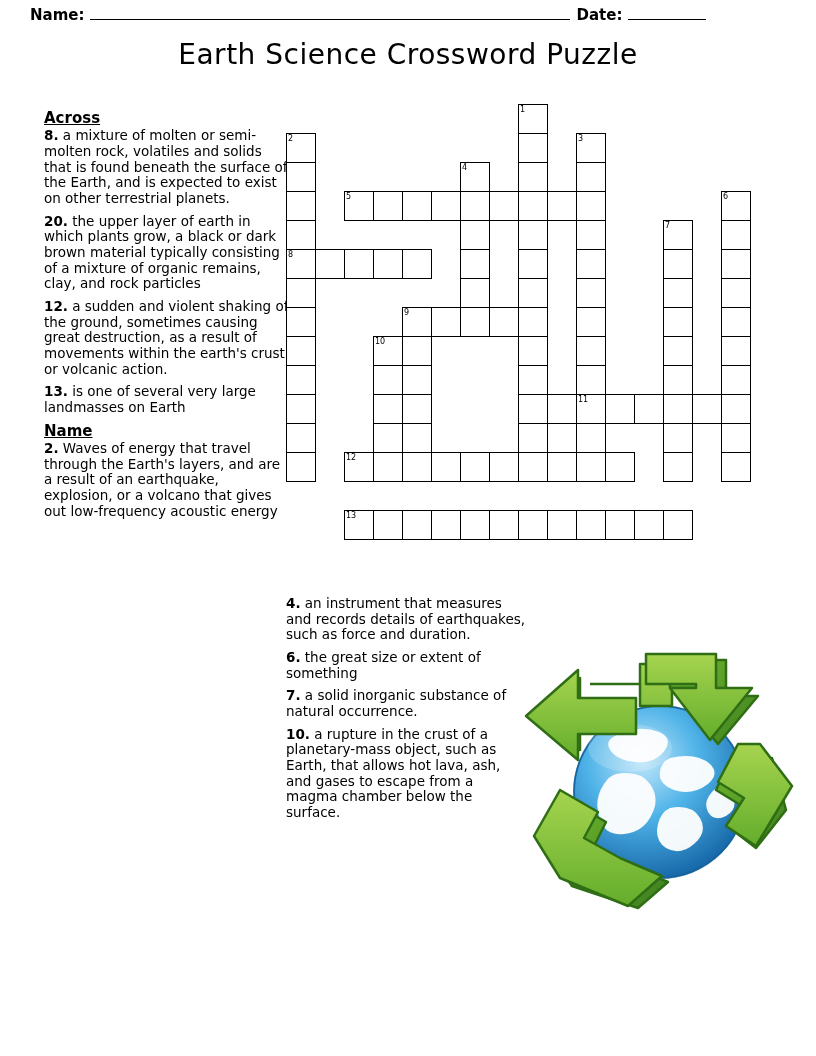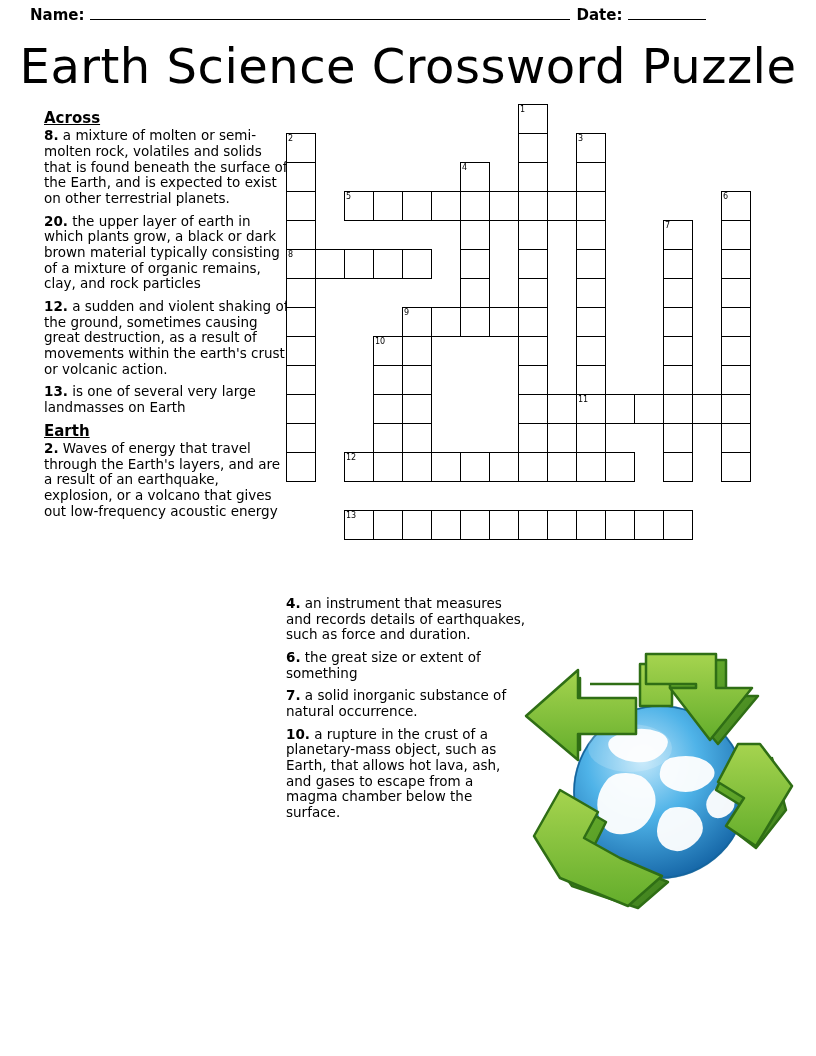--- a/index.html
+++ b/index.html
@@ -43,21 +43,21 @@
   .rule-long { width: 480px; margin: 0 6px; }
   .rule-short { width: 78px; margin-left: 6px; }
 
   
   .title {
     position: absolute;
     top: 38px;
     left: 0;
     width: 816px;
     text-align: center;
-    font-size: 48px;
+    font-size: 28px;
     font-weight: normal;
     letter-spacing: 0.5px;
   }
 
   
   .clues-left {
     position: absolute;
     left: 44px;
     top: 110px;
     width: 245px;
@@ -145,21 +145,21 @@
     </div>
     <div class="clue">
       <span class="num">12.</span>
       <span>a sudden and violent shaking of the ground, sometimes causing great destruction, as a result of movements within the earth's crust or volcanic action.</span>
     </div>
     <div class="clue">
       <span class="num">13.</span>
       <span>is one of several very large landmasses on Earth</span>
     </div>
 
-    <div class="sec-head">Earth</div>
+    <div class="sec-head">Name</div>
 
     <div class="clue">
       <span class="num">2.</span>
       <span>Waves of energy that travel through the Earth's layers, and are a result of an earthquake, explosion, or a volcano that gives out low-frequency acoustic energy</span>
     </div>
   </div>
 
   <div class="clues-mid">
     <div class="clue">
       <span class="num">4.</span>

